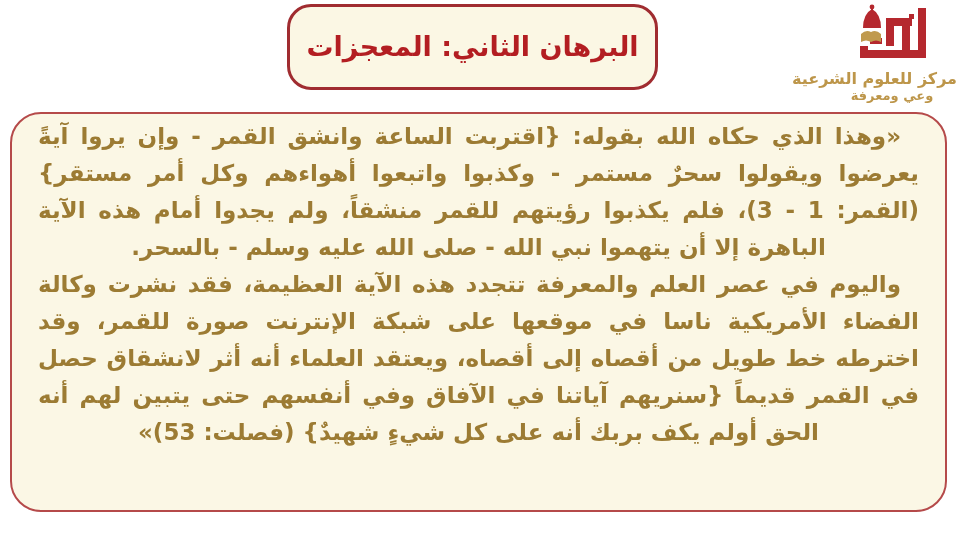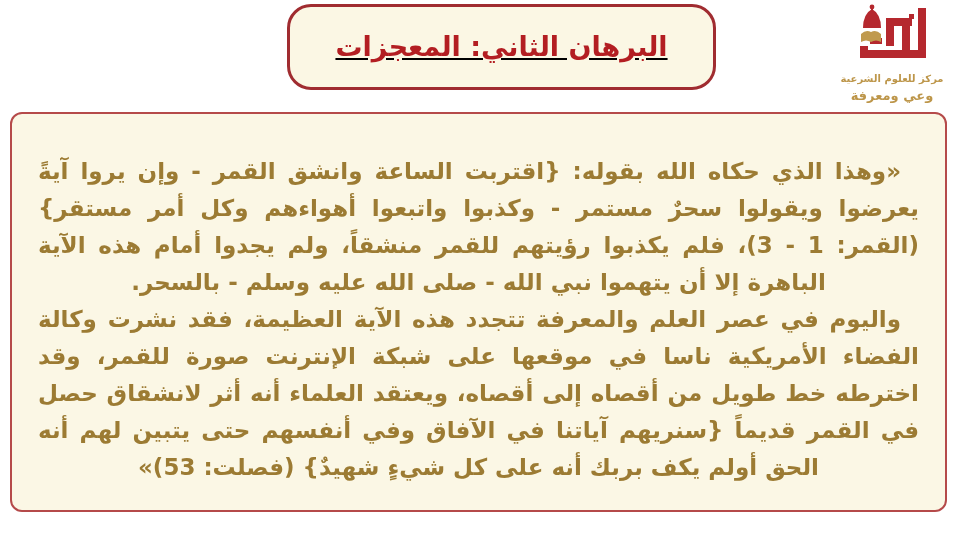--- a/index.html
+++ b/index.html
@@ -9,49 +9,48 @@
     font-family:"DejaVu Sans",sans-serif;
     position:relative;
     overflow:hidden;
   }
   .slide{position:absolute;inset:0;}
 
   
   .title-box{
     position:absolute;
     left:287px;top:4px;
-    width:429px;height:86px;
+    width:371px;height:86px;
     background:#fbf7e4;
     border:3px solid #a02c30;
     border-radius:24px;
     box-sizing:border-box;
     display:flex;flex-direction:column;
     align-items:center;justify-content:center;
     direction:rtl;
-    text-decoration:underline;
   }
   .title-line{
     font-size:27px;
     font-weight:bold;
     color:#b31e22;
     line-height:38px;
     white-space:nowrap;
   }
 
   
   .logo{
     position:absolute;
     right:3px;top:4px;
     width:130px;
     text-align:center;
     direction:rtl;
   }
   .emblem{display:block;margin:0 auto 3px auto;}
   .logo-sub{
-    font-size:10px;
+    font-size:16px;
     font-weight:bold;
     color:#bd964a;
     line-height:15px;
     white-space:nowrap;
   }
   .logo-tag{
     font-size:13px;
     font-weight:bold;
     color:#bd964a;
     margin-top:2px;
@@ -61,23 +60,23 @@
     overflow:hidden;clip:rect(0 0 0 0);white-space:nowrap;
   }
 
   
   .content-box{
     position:absolute;
     left:10px;top:112px;
     width:937px;height:400px;
     background:#fbf7e5;
     border:2px solid #b54a4a;
-    border-radius:12px;
+    border-radius:31px;
     box-sizing:border-box;
-    padding:39px 26px 18px 26px;
+    padding:4px 26px 18px 26px;
     direction:rtl;
   }
   .content-box p{
     margin:0;
     font-size:23px;
     font-weight:bold;
     color:#9c7b33;
     line-height:37px;
     text-align:justify;
     text-align-last:center;

